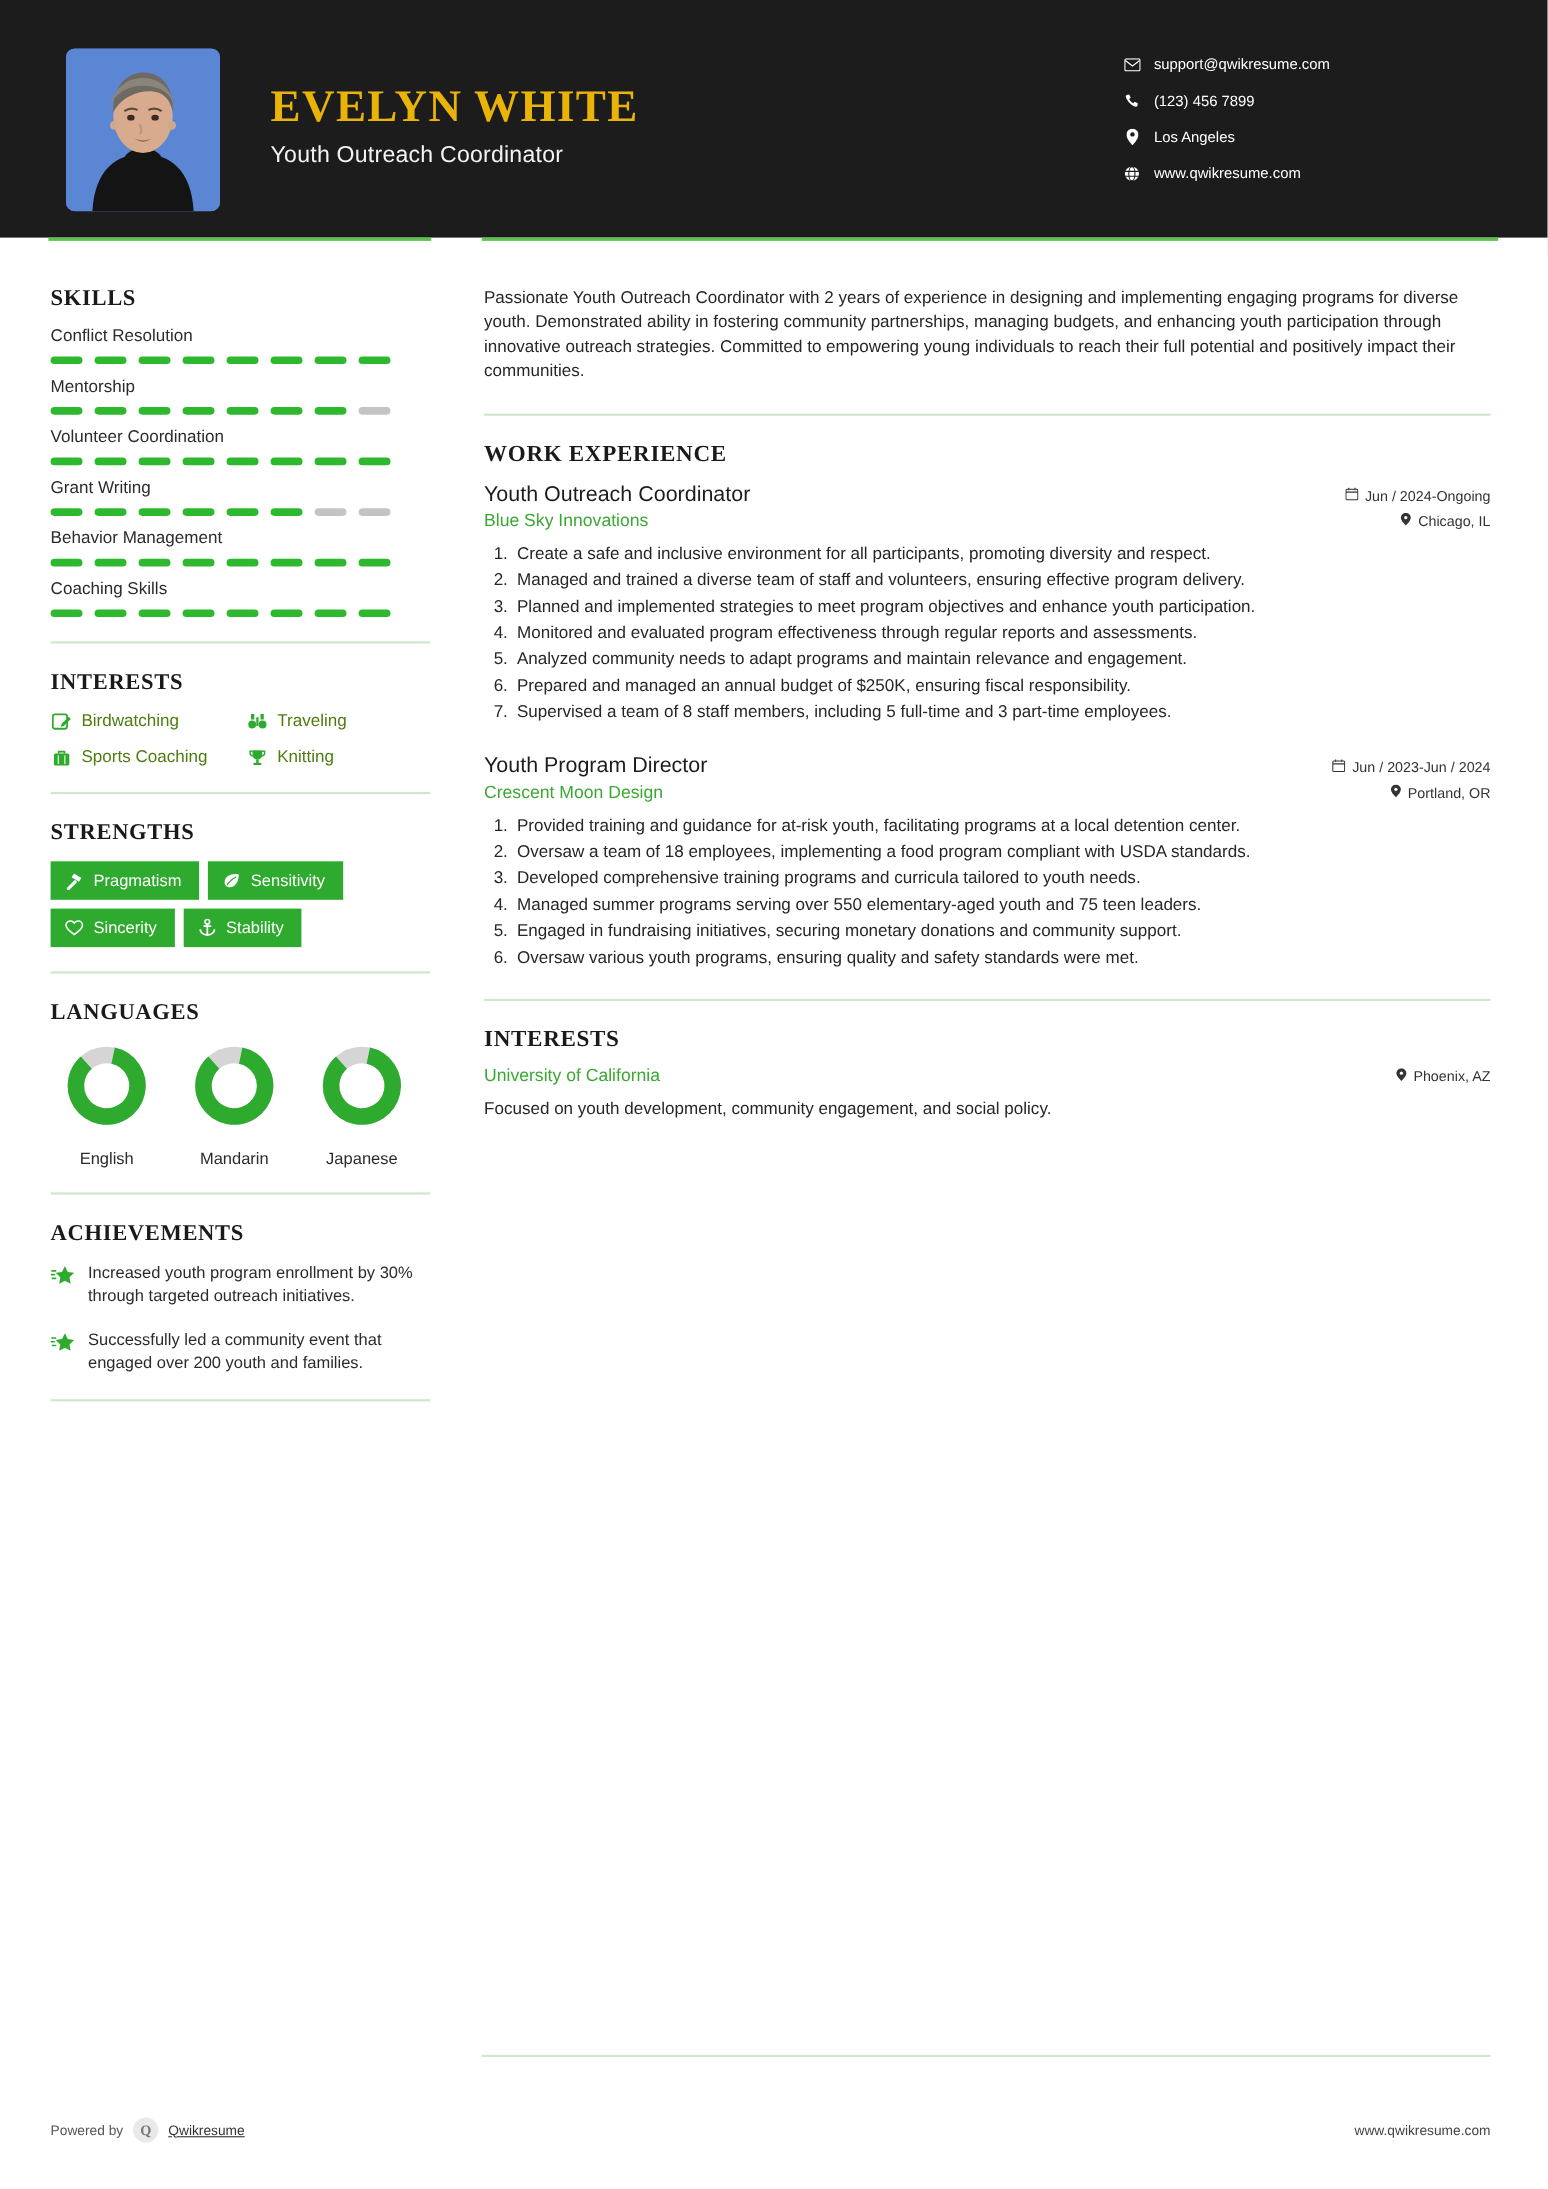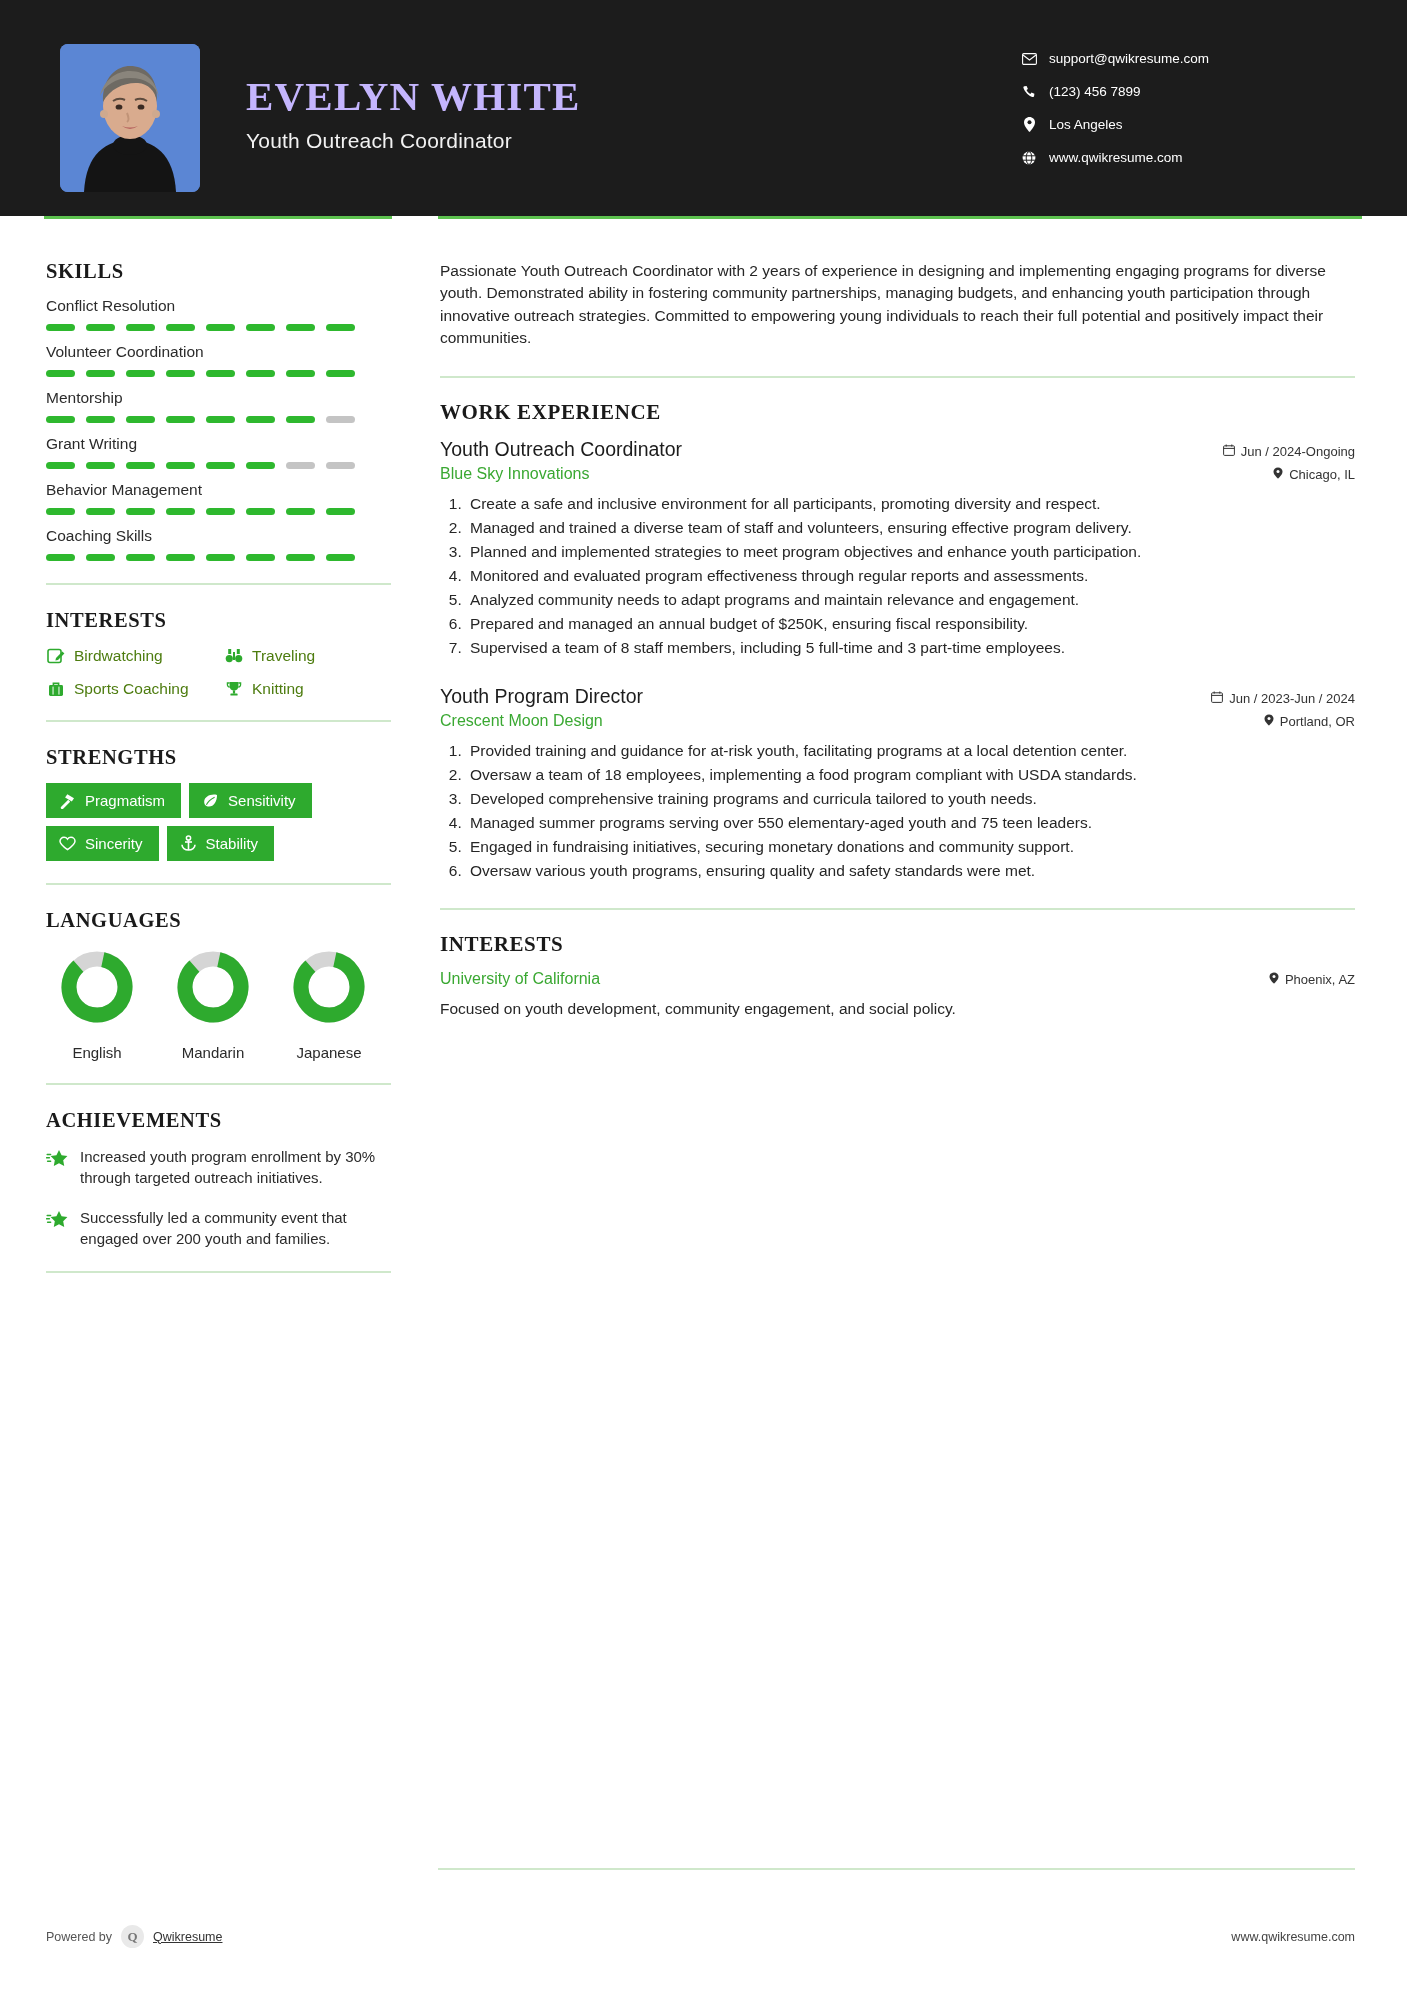--- a/index.html
+++ b/index.html
@@ -39,21 +39,21 @@
   .name-block {
     position: absolute;
     left: 246px;
     top: 74px;
   }
   .name {
     font-family: "Liberation Serif", serif;
     font-weight: 700;
     font-size: 41px;
     letter-spacing: 1.2px;
-    color: #c4b5fd;
+    color: #eab308;
     line-height: 1.1;
   }
   .job-title {
     font-size: 21px;
     color: #f2f2f2;
     margin-top: 10px;
     font-weight: 400;
     letter-spacing: .2px;
   }
   .contact {
@@ -273,43 +273,43 @@
                 <span class="pip"></span>
                 <span class="pip"></span>
                 <span class="pip"></span>
                 <span class="pip"></span>
                 <span class="pip"></span>
                 <span class="pip"></span>
                 <span class="pip"></span>
               </div>
             </div>
             <div class="skill">
+              <div class="skill-name">Mentorship</div>
+              <div class="pips">
+                <span class="pip"></span>
+                <span class="pip"></span>
+                <span class="pip"></span>
+                <span class="pip"></span>
+                <span class="pip"></span>
+                <span class="pip"></span>
+                <span class="pip"></span>
+                <span class="pip off"></span>
+              </div>
+            </div>
+            <div class="skill">
               <div class="skill-name">Volunteer Coordination</div>
               <div class="pips">
                 <span class="pip"></span>
                 <span class="pip"></span>
                 <span class="pip"></span>
                 <span class="pip"></span>
                 <span class="pip"></span>
                 <span class="pip"></span>
                 <span class="pip"></span>
                 <span class="pip"></span>
-              </div>
-            </div>
-            <div class="skill">
-              <div class="skill-name">Mentorship</div>
-              <div class="pips">
-                <span class="pip"></span>
-                <span class="pip"></span>
-                <span class="pip"></span>
-                <span class="pip"></span>
-                <span class="pip"></span>
-                <span class="pip"></span>
-                <span class="pip"></span>
-                <span class="pip off"></span>
               </div>
             </div>
             <div class="skill">
               <div class="skill-name">Grant Writing</div>
               <div class="pips">
                 <span class="pip"></span>
                 <span class="pip"></span>
                 <span class="pip"></span>
                 <span class="pip"></span>
                 <span class="pip"></span>

